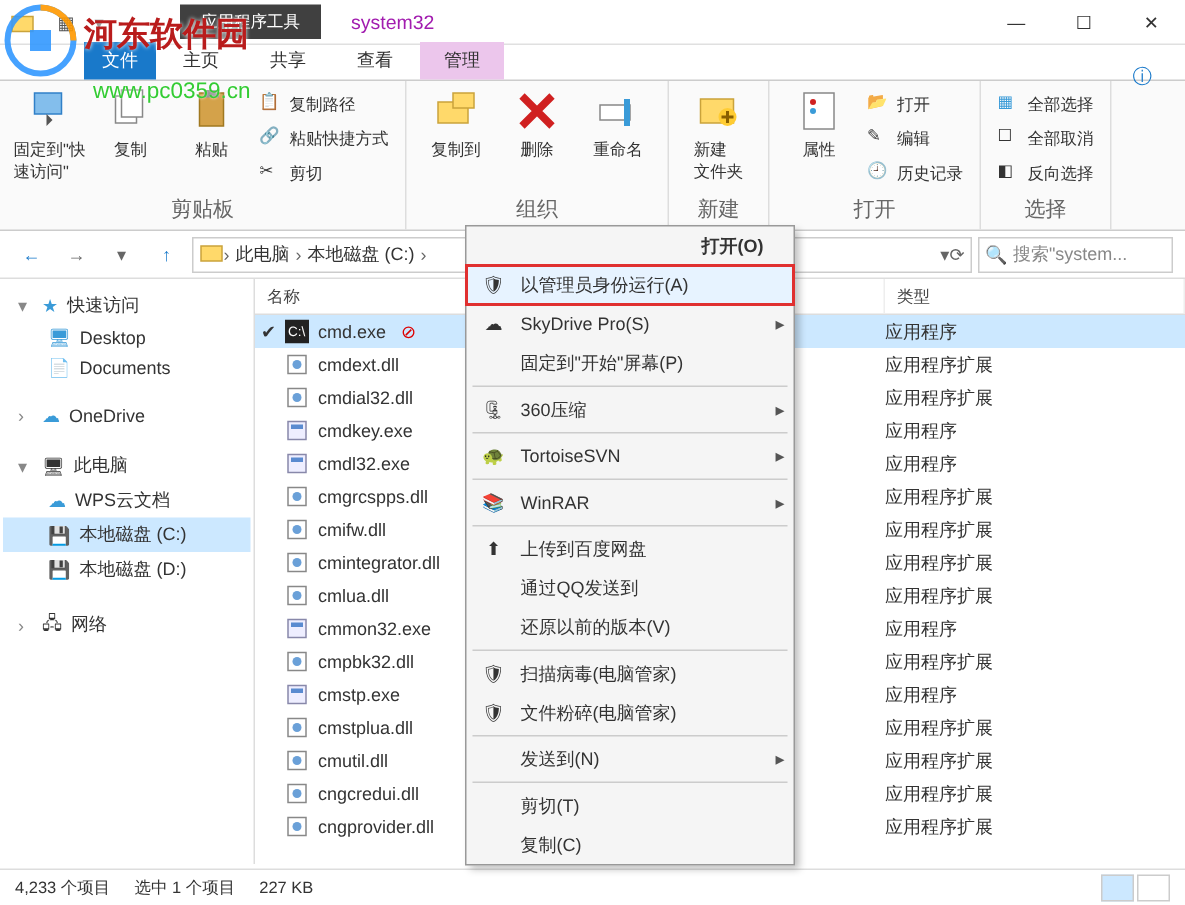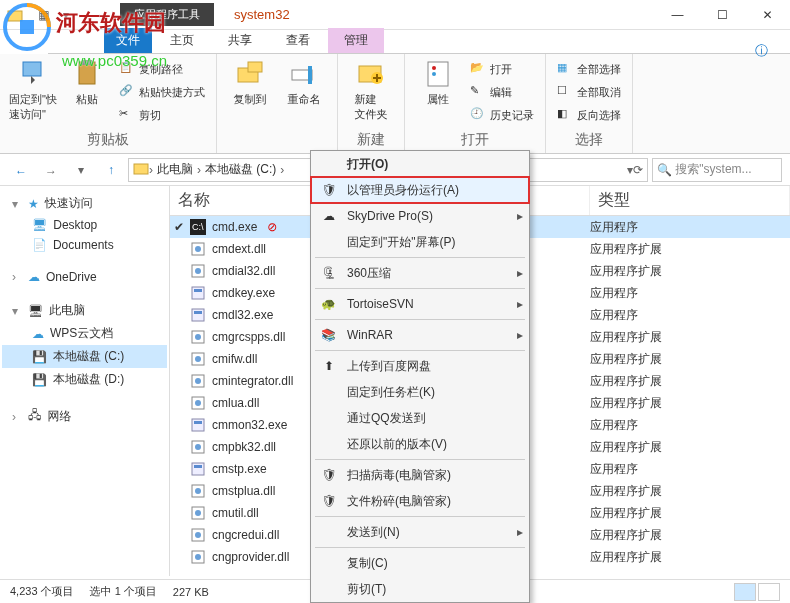--- a/index.html
+++ b/index.html
@@ -3,29 +3,29 @@
 <meta charset="utf-8">
 <style>
 * { margin: 0; padding: 0; box-sizing: border-box; font-family: "Microsoft YaHei", "Segoe UI", sans-serif; }
 body { width: 790px; height: 603px; background: #fff; font-size: 12px; color: #333; position: relative; overflow: hidden; }
 
 .titlebar { height: 30px; display: flex; align-items: center; background: #fff; border-bottom: 1px solid #e0e0e0; }
 .titlebar .icon { width: 30px; display: flex; justify-content: center; }
 .titlebar .qat { display: flex; gap: 2px; padding: 0 4px; }
 .titlebar .qat span { width: 20px; height: 20px; display: flex; align-items: center; justify-content: center; color: #555; }
 .tooltab { background: #404040; color: #fff; padding: 4px 14px; margin-left: 40px; font-size: 11px; }
-.title-text { margin-left: 20px; font-size: 13px; color: #c2410c; }
+.title-text { margin-left: 20px; font-size: 13px; color: #a21caf; }
 .win-controls { margin-left: auto; display: flex; }
 .win-controls span { width: 45px; height: 28px; display: flex; align-items: center; justify-content: center; color: #333; }
 
 .watermark-logo { position: absolute; top: 0; left: 0; z-index: 50; opacity: 0.9; }
 .watermark-text { position: absolute; top: 8px; left: 56px; color: #b91c1c; font-size: 22px; font-weight: bold; z-index: 51; text-shadow: 0 0 3px #fff; }
 .watermark-url { position: absolute; top: 52px; left: 62px; color: #33cc33; font-size: 15px; font-weight: normal; z-index: 51; text-shadow: 0 0 2px #fff; }
 
-.tabs { height: 24px; display: flex; align-items: flex-end; background: #fff; padding-left: 56px; gap: 2px; border-bottom: 1px solid #ccc; margin-left: 48px; }
+.tabs { height: 24px; display: flex; align-items: flex-end; background: #fff; padding-left: 56px; gap: 2px; border-bottom: 1px solid #ccc; }
 .tabs .filetab { background: #1979ca; color: #fff; padding: 4px 12px; font-size: 12px; }
 .tabs .tab { padding: 4px 16px; font-size: 12px; color: #333; }
 .tabs .tab.purple { background: #ecc6ec; color: #333; }
 .tabs .help { margin-left: auto; margin-right: 8px; padding: 4px 8px; color: #1979ca; }
 
 .ribbon { height: 100px; background: #fafafa; border-bottom: 1px solid #ccc; display: flex; }
 .ribbon-group { border-right: 1px solid #ddd; padding: 4px 8px; display: flex; flex-direction: column; justify-content: space-between; }
 .ribbon-group .label { text-align: center; font-size: 14px; color: #666; padding-top: 2px; font-family: Liberation Serif, serif; }
 .rg-body { display: flex; gap: 4px; flex: 1; align-items: flex-start; }
 .rbtn-lg { display: flex; flex-direction: column; align-items: center; width: 50px; font-size: 11px; gap: 2px; cursor: pointer; }
@@ -45,39 +45,39 @@
 .content { display: flex; height: 390px; }
 .sidebar { width: 170px; border-right: 1px solid #ddd; padding: 6px 2px; overflow: hidden; }
 .sidebar .node { display: flex; align-items: center; gap: 6px; padding: 3px 6px; font-size: 12px; }
 .sidebar .node.l1 { padding-left: 10px; }
 .sidebar .node.l2 { padding-left: 30px; }
 .sidebar .node.sel { background: #cce8ff; }
 .sidebar .sep { height: 12px; }
 .sidebar .exp { width: 10px; color: #888; }
 
 .filepane { flex: 1; position: relative; }
-.cols { display: flex; border-bottom: 1px solid #ddd; font-size: 16px; color: #444; }
+.cols { display: flex; border-bottom: 1px solid #ddd; font-size: 11px; color: #444; }
 .cols div { padding: 4px 8px; border-right: 1px solid #eee; }
 .c-name { width: 300px; flex: 0 0 300px; }
 .c-date { width: 120px; flex: 0 0 120px; }
 .c-type { flex: 1; }
 .rows { }
 .row { display: flex; align-items: center; font-size: 12px; height: 22px; }
 .row .c-name { display: flex; align-items: center; gap: 6px; padding-left: 20px; }
 .row .fico { width: 16px; height: 16px; display: flex; align-items: center; justify-content: center; }
 .row.sel { background: #cce8ff; }
 .row.sel .c-name::before { content: "✔"; position: absolute; left: 4px; color: #333; }
 .row .c-name { position: relative; }
 .stop-icon { color: #d00; margin-left: 4px; }
 
 .ctxmenu { position: absolute; left: 310px; top: 150px; width: 220px; background: #f5f5f5; border: 1px solid #999; box-shadow: 3px 3px 5px rgba(0,0,0,0.25); z-index: 100; font-size: 12px; }
 .ctxmenu .mitem { display: flex; align-items: center; height: 26px; padding: 0 20px 0 8px; gap: 8px; position: relative; }
 .ctxmenu .mitem .mico { width: 20px; display: flex; justify-content: center; align-items: center; }
 .ctxmenu .mitem .arr { position: absolute; right: 6px; color: #555; }
-.ctxmenu .mitem.first { font-weight: bold; }
+.ctxmenu .mitem.first { font-weight: bold; justify-content: flex-end; }
 .ctxmenu .msep { height: 1px; background: #ccc; margin: 2px 4px; }
 .ctxmenu .mitem.hl { outline: 2px solid #e03030; outline-offset: -1px; background: #e7f3ff; }
 
 .statusbar { position: absolute; bottom: 0; left: 0; right: 0; height: 24px; border-top: 1px solid #ddd; display: flex; align-items: center; font-size: 11px; padding: 0 10px; gap: 16px; color: #333; }
 .statusbar .views { margin-left: auto; display: flex; gap: 2px; }
 .statusbar .vbtn { width: 22px; height: 18px; border: 1px solid #ccc; }
 .statusbar .vbtn.sel { background: #cce8ff; }
 
 .corner { position: absolute; right: 6px; top: 38px; font-size: 13px; color: #1979ca; }
 .ico svg { width: 100%; height: 100%; }
@@ -130,20 +130,27 @@
       <div class="rbtn-lg">
           <div class="ico"><svg viewBox="0 0 32 32">
               <rect x="6" y="4" width="18" height="14" fill="#83beec" stroke="#3080c8"></rect>
               <path d="M14 18 L14 26 L18 22 L14 18" fill="#555"></path>
             </svg></div>
           <span style="white-space:pre-line">固定到"快
 速访问"</span>
         </div>
       <div class="rbtn-lg">
           <div class="ico"><svg viewBox="0 0 32 32">
+              <rect x="6" y="6" width="14" height="18" fill="#fff" stroke="#888"></rect>
+              <rect x="10" y="2" width="14" height="18" fill="#fff" stroke="#888"></rect>
+            </svg></div>
+          <span>复制</span>
+        </div>
+      <div class="rbtn-lg">
+          <div class="ico"><svg viewBox="0 0 32 32">
               <rect x="8" y="4" width="16" height="22" fill="#d4a24a" stroke="#a07820"></rect>
               <rect x="11" y="2" width="10" height="5" fill="#888"></rect>
             </svg></div>
           <span>粘贴</span>
         </div>
       <div class="rcol">
         <div class="rbtn-sm">
             <span class="ico">📋</span>
             <span>复制路径</span>
           </div>
@@ -164,26 +171,33 @@
     <div class="rg-body">
       <div class="rbtn-lg">
           <div class="ico"><svg viewBox="0 0 32 32">
               <rect x="4" y="10" width="20" height="14" class="yfold"></rect>
               <rect x="14" y="4" width="14" height="10" class="yfold"></rect>
             </svg></div>
           <span>复制到</span>
         </div>
       <div class="rbtn-lg">
           <div class="ico"><svg viewBox="0 0 32 32">
+              <path d="M6 6 L26 26 M26 6 L6 26" stroke="#d02020" stroke-width="5"></path>
+            </svg></div>
+          <span>删除</span>
+        </div>
+      <div class="rbtn-lg">
+          <div class="ico"><svg viewBox="0 0 32 32">
               <rect x="4" y="12" width="20" height="10" fill="#fff" stroke="#888"></rect>
               <rect x="20" y="8" width="4" height="18" fill="#3a9bd8"></rect>
             </svg></div>
           <span>重命名</span>
         </div>
     </div>
+    <div class="label">组织</div>
   </div>
 
   <div class="ribbon-group">
     <div class="rg-body">
       <div class="rbtn-lg">
           <div class="ico"><svg viewBox="0 0 32 32">
               <rect x="4" y="8" width="22" height="16" class="yfold"></rect>
               <circle cx="22" cy="20" r="6" fill="#ffcc33"></circle>
               <path d="M22 16 L22 24 M18 20 L26 20" stroke="#8a6000" stroke-width="2"></path>
             </svg></div>
@@ -568,24 +582,20 @@
       <span>WinRAR</span>
       <span class="arr">▸</span>
     </div>
     <div class="msep"></div>
     <div class="mitem">
       <span class="mico">⬆</span>
       <span>上传到百度网盘</span>
     </div>
     <div class="mitem">
       <span class="mico"></span>
-      <span>固定到任务栏(K)</span>
-    </div>
-    <div class="mitem">
-      <span class="mico"></span>
       <span>通过QQ发送到</span>
     </div>
     <div class="mitem">
       <span class="mico"></span>
       <span>还原以前的版本(V)</span>
     </div>
     <div class="msep"></div>
     <div class="mitem">
       <span class="mico">🛡</span>
       <span>扫描病毒(电脑管家)</span>
@@ -596,25 +606,25 @@
     </div>
     <div class="msep"></div>
     <div class="mitem">
       <span class="mico"></span>
       <span>发送到(N)</span>
       <span class="arr">▸</span>
     </div>
     <div class="msep"></div>
     <div class="mitem">
       <span class="mico"></span>
+      <span>剪切(T)</span>
+    </div>
+    <div class="mitem">
+      <span class="mico"></span>
       <span>复制(C)</span>
-    </div>
-    <div class="mitem">
-      <span class="mico"></span>
-      <span>剪切(T)</span>
     </div>
   </div>
 
 <div class="statusbar">
   <span>4,233 个项目</span>
   <span>选中 1 个项目</span>
   <span>227 KB</span>
   <div class="views">
     <div class="vbtn sel"></div>
     <div class="vbtn"></div>

